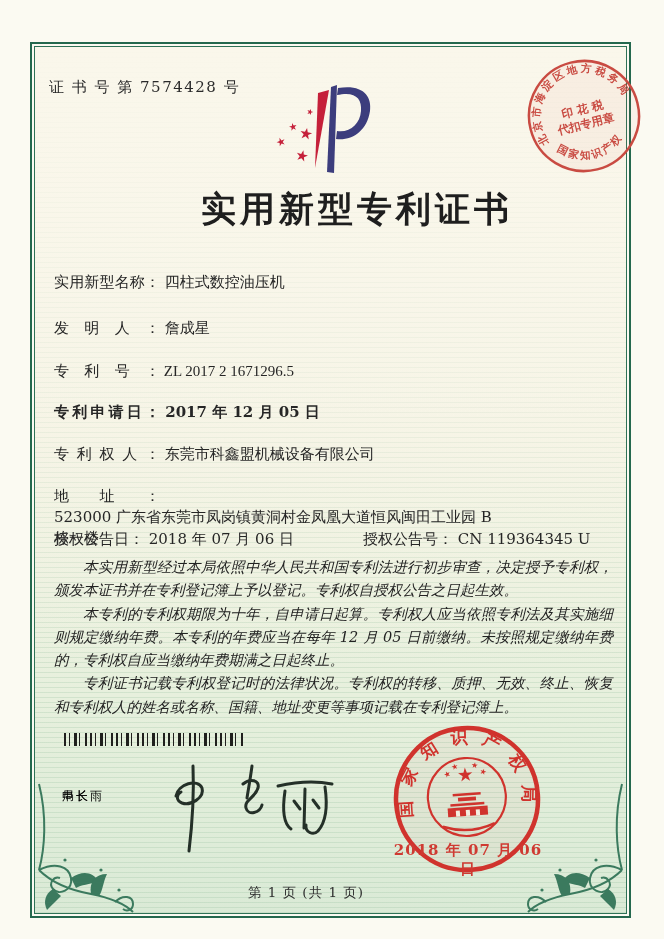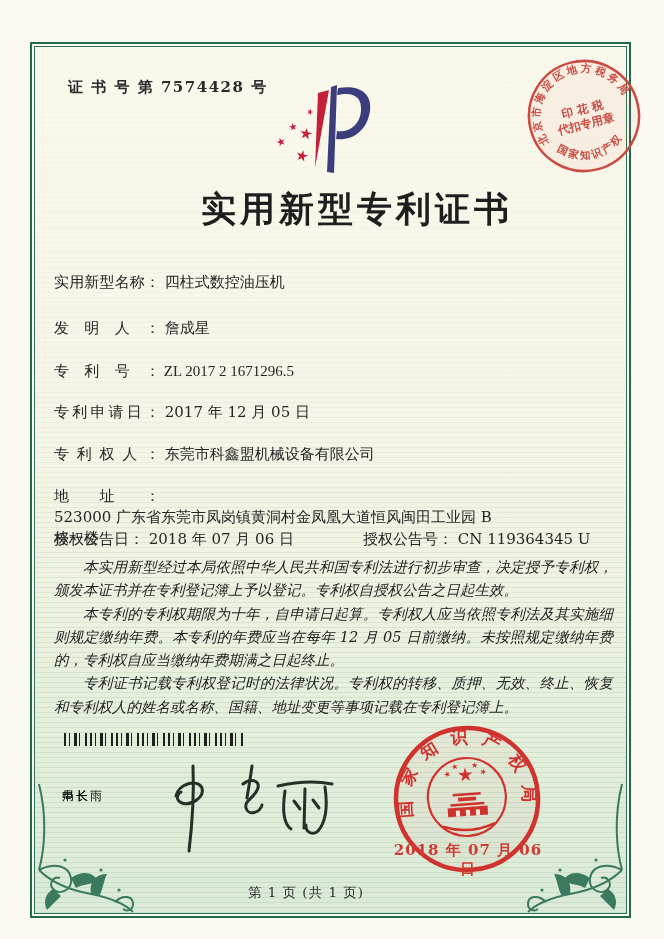--- a/index.html
+++ b/index.html
@@ -9,21 +9,21 @@
   
   .frame{position:absolute;left:30px;top:42px;width:601px;height:876px;border:2.5px solid #24684e;box-sizing:border-box;}
   .frame-inner{position:absolute;inset:2px;border:1px solid #2e7257;
     background:
       linear-gradient(180deg, rgba(250,247,235,0.95) 0%, rgba(250,247,235,0.55) 40%, rgba(250,247,235,0) 72%),
       repeating-linear-gradient(180deg, rgba(122,176,138,0.20) 0px, rgba(122,176,138,0.20) 1px, rgba(0,0,0,0) 1px, rgba(0,0,0,0) 5px),
       linear-gradient(180deg, #faf7eb 0%, #f3f2e2 45%, #e7f0dd 75%, #daead6 100%);
   }
 
   .abs{position:absolute;}
-  .cert-no{left:68px;top:78px;font-size:15px;letter-spacing:1.5px;color:#2a2a2a;font-weight:bold;}
+  .cert-no{left:49px;top:78px;font-size:15px;letter-spacing:1.5px;color:#2a2a2a;}
   .title{left:30px;top:186px;width:654px;text-align:center;font-size:35px;font-weight:700;letter-spacing:4px;color:#1e1e1e;}
 
   .row{left:54px;width:560px;font-size:15px;color:#262626;line-height:21px;}
   .flabel{display:inline-block;width:106px;text-align:justify;text-align-last:justify;vertical-align:top;}
   .flabel-plain{display:inline-block;vertical-align:top;}
   .row-flex{display:flex;flex-direction:column;}
   .addr-val{width:452px;}
   .grant2{position:absolute;left:309px;top:0;}
 
   .paras{left:54px;top:556px;width:559px;font-size:14.5px;line-height:23.3px;color:#222;text-align:justify;font-style:italic;}
@@ -99,21 +99,21 @@
     <span>四柱式数控油压机</span>
   </div>
   <div class="abs row" style="top:318px;">
     <span class="flabel">发明人：</span>
     <span>詹成星</span>
   </div>
   <div class="abs row" style="top:361px;font-family:Liberation Serif, serif;">
     <span class="flabel">专利号：</span>
     <span>ZL 2017 2 1671296.5</span>
   </div>
-  <div class="abs row" style="top:402px;">
+  <div class="abs row" style="top:402px;font-weight:bold;">
     <span class="flabel">专利申请日：</span>
     <span>2017 年 12 月 05 日</span>
   </div>
   <div class="abs row" style="top:444px;">
     <span class="flabel">专利权人：</span>
     <span>东莞市科鑫盟机械设备有限公司</span>
   </div>
   <div class="abs row row-flex" style="top:486px;">
     <span class="flabel">地址：</span>
     <div class="addr-val">523000 广东省东莞市凤岗镇黄洞村金凤凰大道恒风闽田工业园 B 栋一楼</div>

